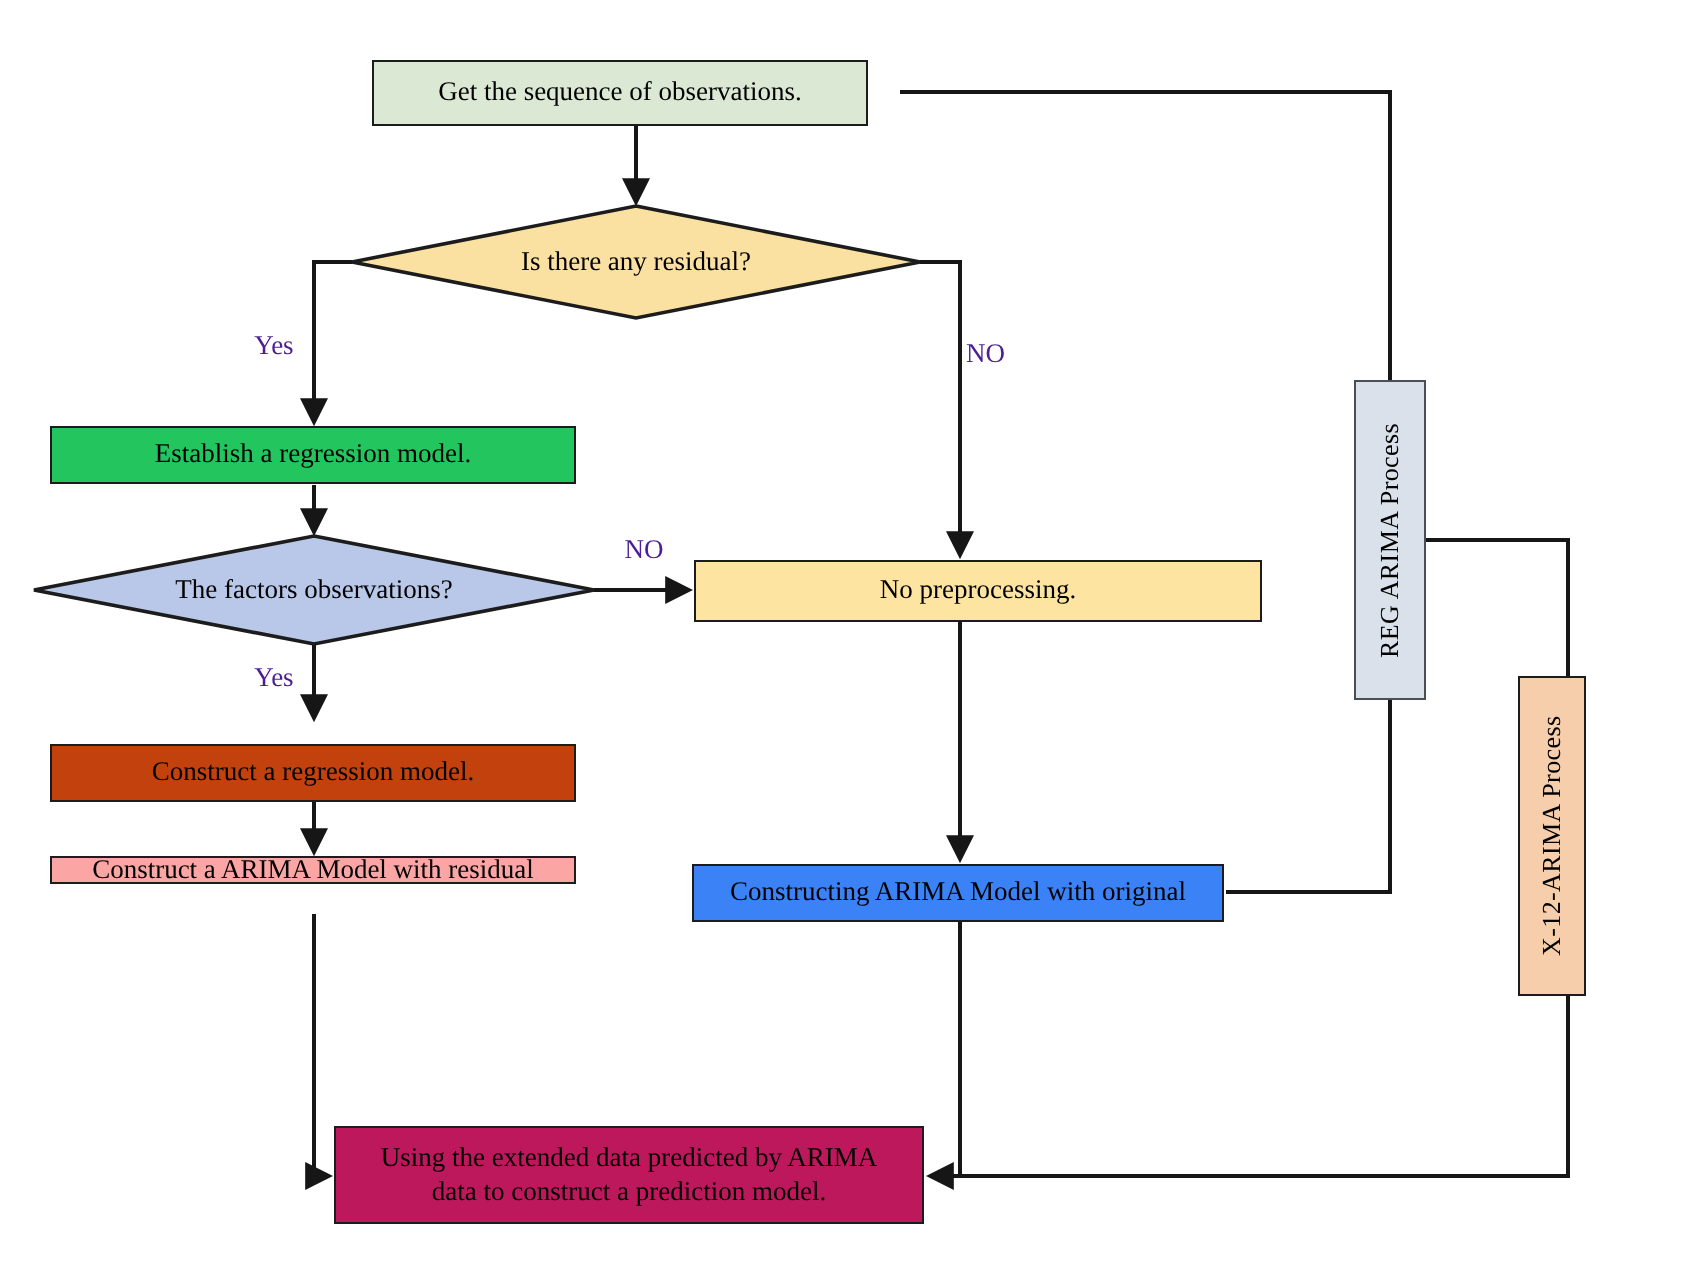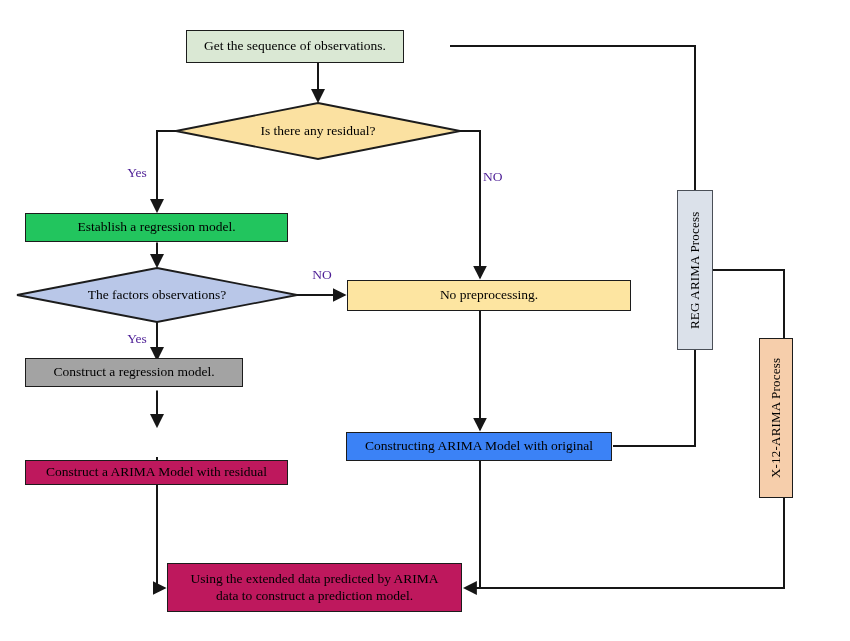--- a/index.html
+++ b/index.html
@@ -54,27 +54,27 @@
     <path class="wire" d="M480 461 L480 588"></path>
     <path class="wire" d="M450 46 L695 46 L695 190"></path>
     <path class="wire" d="M695 350 L695 446 L613 446"></path>
     <path class="wire" d="M713 270 L784 270 L784 338"></path>
     <path class="wire" marker-end="url(#arr)" d="M784 497 L784 588 L465 588"></path>
 
     <polygon class="diamond" points="318,103 460,131 318,159 176,131" fill="#FBE1A1"></polygon>
     <polygon class="diamond" points="157,268 297,295 157,322 17,295" fill="#B9C7E8"></polygon>
   </svg>
 
-  <div class="node" style="left: 186px; top: 30px; width: 218px; height: 33px; background: rgb(218, 232, 212);">Get the sequence of observations.</div>
+  <div class="node" style="left: 186px; top: 30px; width: 248px; height: 33px; background: rgb(218, 232, 212);">Get the sequence of observations.</div>
 
   <div class="node" style="left: 25px; top: 213px; width: 263px; height: 29px; background: #22c55e;">Establish a regression model.</div>
 
-  <div class="node" style="left: 25px; top: 358px; width: 218px; height: 29px; background: #a3a3a3;">Construct a regression model.</div>
+  <div class="node" style="left: 25px; top: 372px; width: 263px; height: 29px; background: #c2410c;">Construct a regression model.</div>
 
-  <div class="node" style="left: 25px; top: 428px; width: 263px; height: 25px; background: #be185d; margin-top: 32px;">Construct a ARIMA Model with residual</div>
+  <div class="node" style="left: 25px; top: 428px; width: 263px; height: 14px; background: #fca5a5;">Construct a ARIMA Model with residual</div>
 
   <div class="node" style="left: 347px; top: 280px; width: 284px; height: 31px; background: rgb(253, 229, 161);">No preprocessing.</div>
 
   <div class="node" style="left: 346px; top: 432px; width: 266px; height: 29px; background: #3b82f6;">Constructing ARIMA Model with original</div>
 
   <div class="node" style="left: 167px; top: 563px; width: 295px; height: 49px; background: #be185d;">
     <div>
       <span class="final-line">Using the extended data predicted by ARIMA</span>
       <span class="final-line">data to construct a prediction model.</span>
     </div>

